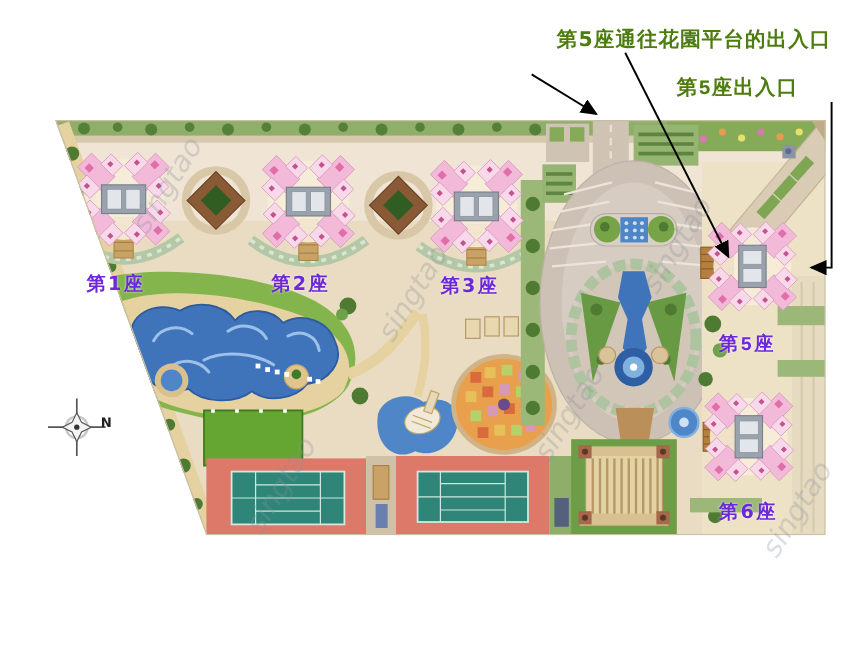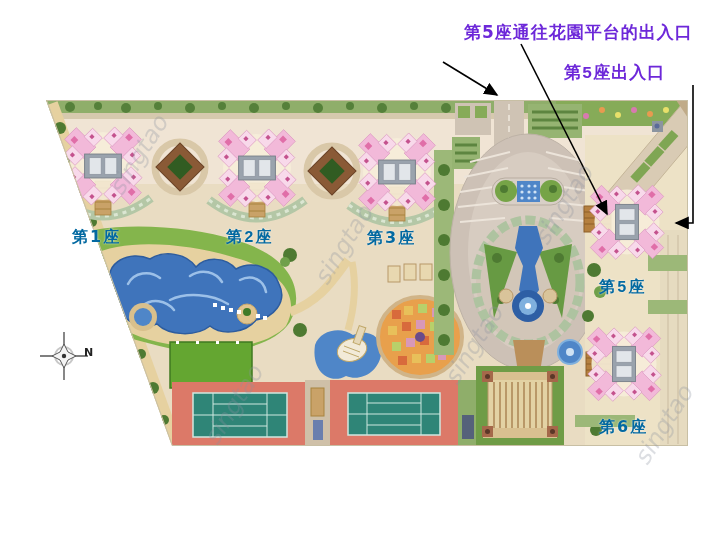--- a/index.html
+++ b/index.html
@@ -1,20 +1,20 @@
 <!DOCTYPE html>
 <html><head>
 <meta charset="utf-8">
 <style>
   html,body{margin:0;padding:0;background:#ffffff;}
   #stage{position:relative;width:720px;height:540px;background:#ffffff;overflow:hidden;
          font-family:"DejaVu Sans","Liberation Sans",sans-serif;}
   #map-svg{position:absolute;left:0;top:0;}
-  .ann{position:absolute;color:#6d28d9;font-size:17px;font-weight:600;letter-spacing:1px;white-space:nowrap;}
-  .blocklabel{position:absolute;color:#0369a1;font-size:16px;font-weight:700;letter-spacing:2px;white-space:nowrap;
+  .ann{position:absolute;color:#4d7c0f;font-size:17px;font-weight:600;letter-spacing:1px;white-space:nowrap;}
+  .blocklabel{position:absolute;color:#6d28d9;font-size:16px;font-weight:700;letter-spacing:2px;white-space:nowrap;
               text-shadow:0 0 2px rgba(255,255,255,.8);}
   .north{position:absolute;color:#222;font-size:11px;font-weight:700;}
   .wm{position:absolute;color:rgba(140,145,160,.30);font-size:24px;font-style:italic;
       transform:rotate(-58deg);pointer-events:none;white-space:nowrap;}
 </style>
 </head>
 <body>
 
 <div id="stage">
 
@@ -417,21 +417,21 @@
     <line x1="64" y1="332" x2="64" y2="380" stroke="#555" stroke-width="1.4"></line>
     <path d="M64,344 L68,352 L76,356 L68,360 L64,368 L60,360 L52,356 L60,352 Z" fill="#f4f4f4" stroke="#555" stroke-width="1"></path>
     <circle cx="64" cy="356" r="2.2" fill="#333"></circle>
   </g>
 </svg>
 
   <div class="ann" style="left:464px;top:21px;">第5座通往花園平台的出入口</div>
   <div class="ann" style="left:564px;top:61px;font-family:Liberation Mono, monospace;">第5座出入口</div>
 
   <div class="blocklabel" style="left:72px;top:227px;">第1座</div>
-  <div class="blocklabel" style="left:226px;top:227px;font-family:Liberation Mono, monospace;">第2座</div>
+  <div class="blocklabel" style="left:226px;top:227px;">第2座</div>
   <div class="blocklabel" style="left:367px;top:228px;text-align:right;">第3座</div>
   <div class="blocklabel" style="left:599px;top:277px;font-family:Liberation Mono, monospace;">第5座</div>
   <div class="blocklabel" style="left:599px;top:417px;text-align:center;">第6座</div>
 
   <div class="north" style="left:84px;top:346px;">N</div>
 
   <span class="wm" style="left:95px;top:140px;">singtao</span>
   <span class="wm" style="left:300px;top:230px;">singtao</span>
   <span class="wm" style="left:520px;top:190px;">singtao</span>
   <span class="wm" style="left:190px;top:390px;">singtao</span>

